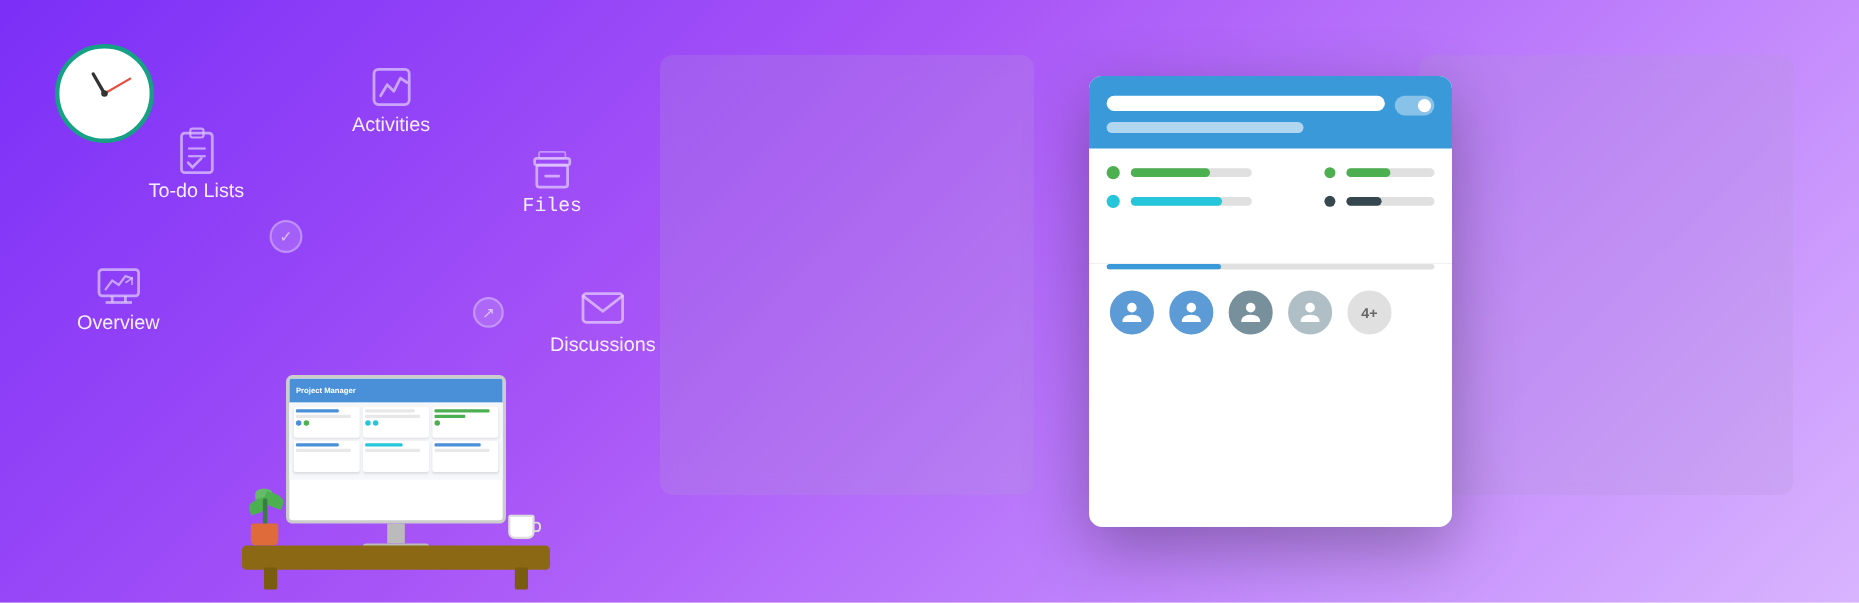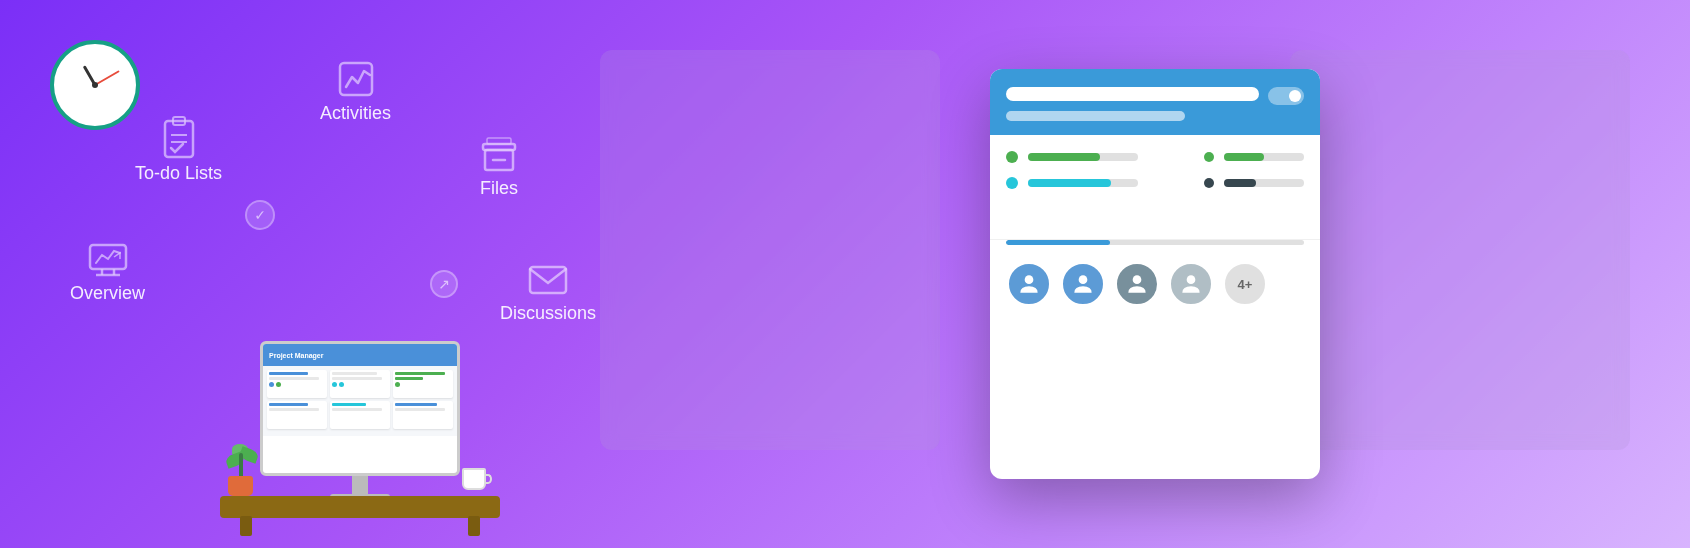--- a/index.html
+++ b/index.html
@@ -111,20 +111,21 @@
     .activities-item {
       top: 55px;
       left: 320px;
       text-align: center;
     }
 
     
     .files-item {
       top: 130px;
       left: 475px;
+      font-family: Liberation Mono, monospace;
     }
 
     
     .overview-item {
       top: 235px;
       left: 70px;
     }
 
     
     .discussions-item {

